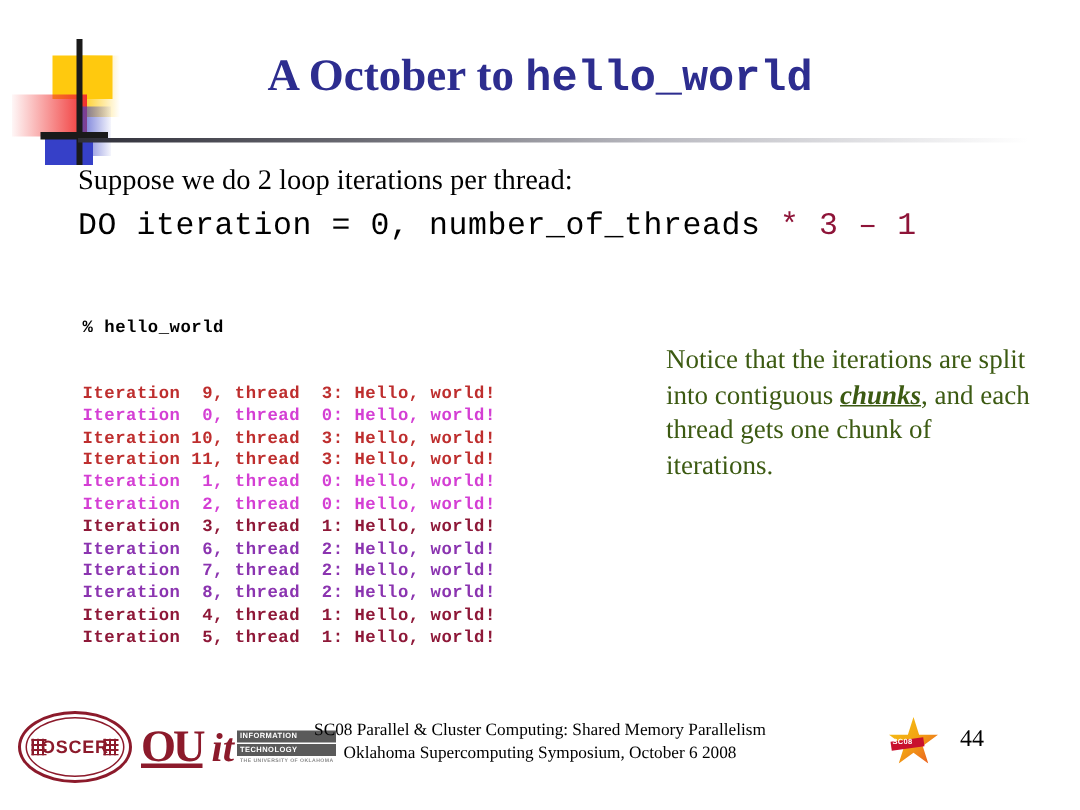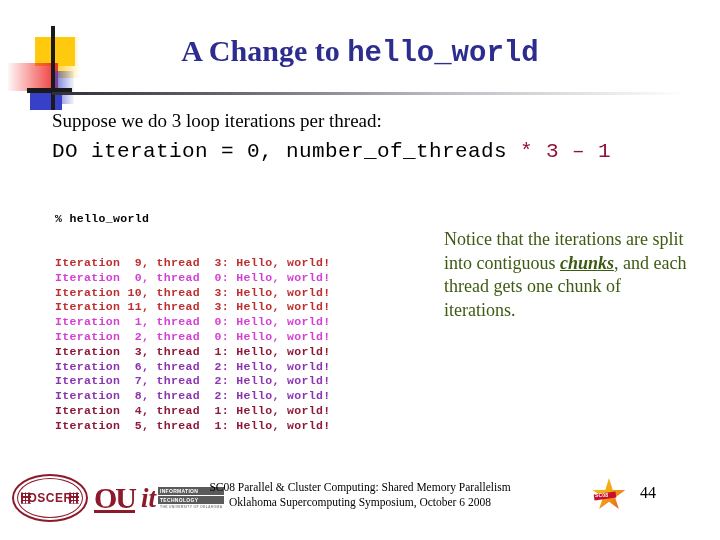--- a/index.html
+++ b/index.html
@@ -332,25 +332,25 @@
   <div class="cl-yellow-fade"></div>
   <div class="cl-yellow"></div>
   <div class="cl-red"></div>
   <div class="cl-blue-fade"></div>
   <div class="cl-blue"></div>
   <div class="cl-hline"></div>
   <div class="cl-vline"></div>
 </div>
 
 <div class="title-row">
-  <span class="slide-title">A Change to </span><span class="slide-title-mono">hello_world</span>
+  <span class="slide-title">A October to </span><span class="slide-title-mono">hello_world</span>
 </div>
 <div class="title-rule"></div>
 
-<div class="intro-line">Suppose we do 3 loop iterations per thread:</div>
+<div class="intro-line">Suppose we do 2 loop iterations per thread:</div>
 
 <div class="do-line"><span>DO iteration = 0, number_of_threads </span><span class="do-accent">* 3 – 1</span></div>
 
 <div class="terminal">
   <div class="t-black">% hello_world</div>
   <div id="terminal-lines"><div style="color: rgb(190, 46, 46);">Iteration  9, thread  3: Hello, world!</div><div style="color: rgb(212, 63, 212);">Iteration  0, thread  0: Hello, world!</div><div style="color: rgb(190, 46, 46);">Iteration 10, thread  3: Hello, world!</div><div style="color: rgb(190, 46, 46);">Iteration 11, thread  3: Hello, world!</div><div style="color: rgb(212, 63, 212);">Iteration  1, thread  0: Hello, world!</div><div style="color: rgb(212, 63, 212);">Iteration  2, thread  0: Hello, world!</div><div style="color: rgb(142, 24, 56);">Iteration  3, thread  1: Hello, world!</div><div style="color: rgb(139, 52, 176);">Iteration  6, thread  2: Hello, world!</div><div style="color: rgb(139, 52, 176);">Iteration  7, thread  2: Hello, world!</div><div style="color: rgb(139, 52, 176);">Iteration  8, thread  2: Hello, world!</div><div style="color: rgb(142, 24, 56);">Iteration  4, thread  1: Hello, world!</div><div style="color: rgb(142, 24, 56);">Iteration  5, thread  1: Hello, world!</div></div>
 </div>
 
 <div class="note"><span>Notice that the iterations are split into contiguous </span><span class="emph">chunks</span><span>, and each thread gets one chunk of iterations.</span></div>
 

